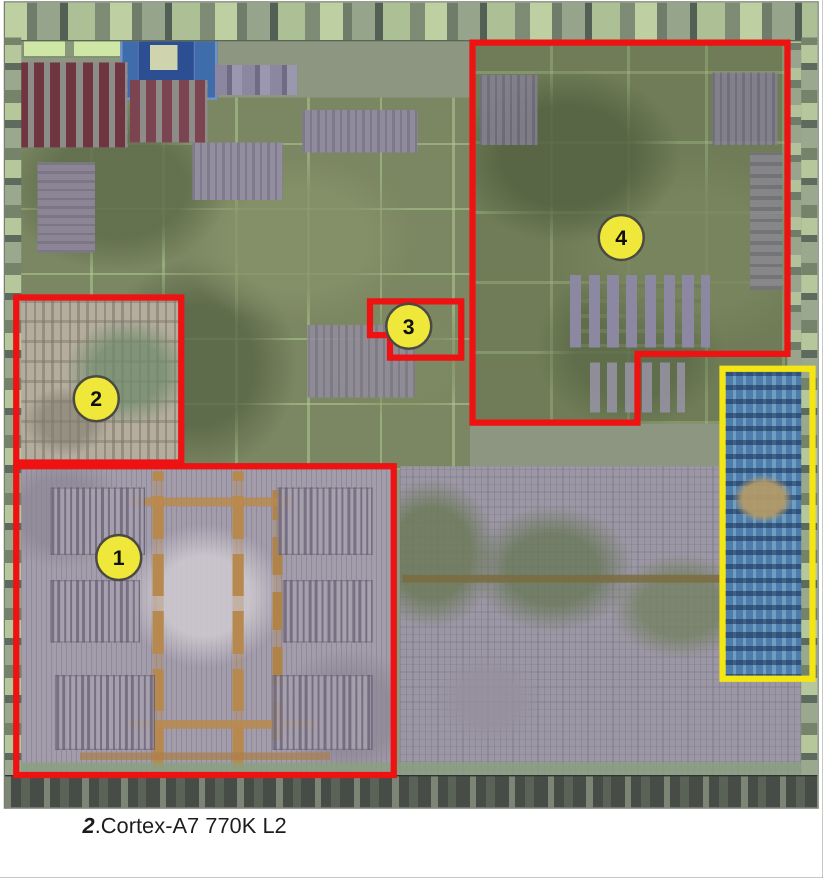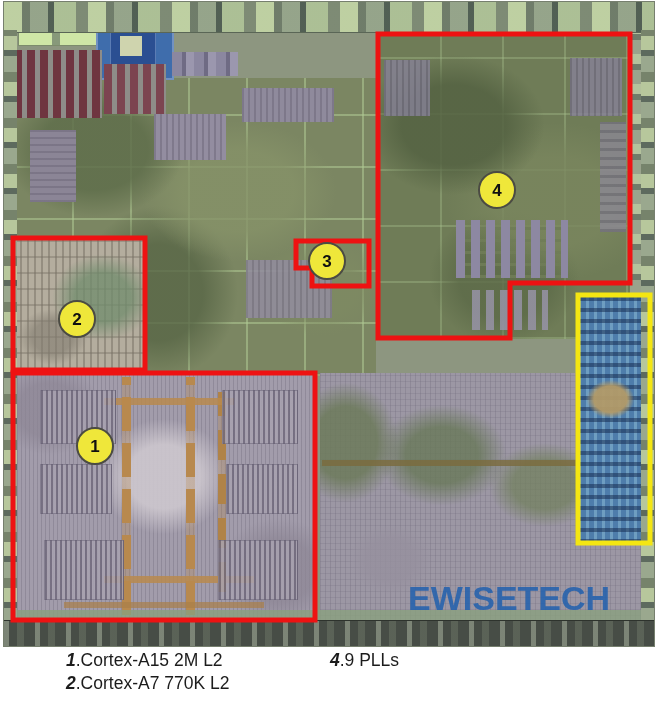--- a/index.html
+++ b/index.html
@@ -75,40 +75,37 @@
   <div class="tx" style="left:116px;top:34px;width:22px;height:20px;background:#cfd4ae;"></div>
   <div class="tx" style="left:10px;top:48px;width:88px;height:68px;background-color:#8e8c88;background-image:repeating-linear-gradient(90deg,#6f3540 0 8px,transparent 8px 13px),repeating-linear-gradient(0deg,rgba(142,140,136,.95) 0 3px,transparent 3px 11px);"></div>
   <div class="tx" style="left:100px;top:62px;width:62px;height:50px;background-color:#8e8c88;background-image:repeating-linear-gradient(90deg,#7c4450 0 8px,transparent 8px 13px),repeating-linear-gradient(0deg,rgba(142,140,136,.95) 0 3px,transparent 3px 11px);"></div>
   <div class="tx" style="left:168px;top:50px;width:66px;height:24px;background:repeating-linear-gradient(90deg,#8b87a0 0 10px,#6f6b84 10px 14px,#9b97ae 14px 22px);"></div>
 
   <div class="tx" style="left:0;top:0;width:650px;height:30px;background-color:#86947c;background-image:repeating-linear-gradient(90deg,rgba(196,214,166,.9) 0 18px,rgba(109,122,104,.9) 18px 26px,rgba(151,166,140,.9) 26px 44px,rgba(76,90,80,.9) 44px 50px,rgba(176,196,152,.9) 50px 72px,rgba(125,138,116,.9) 72px 84px);border-bottom:1px solid #5a6656;"></div>
   <div class="tx" style="left:0;top:28px;width:13px;height:594px;background:repeating-linear-gradient(0deg,#9aa88e 0 16px,#5d6a5e 16px 22px,#b7c79c 22px 36px,#76836b 36px 46px);"></div>
   <div class="tx" style="left:637px;top:28px;width:13px;height:594px;background:repeating-linear-gradient(0deg,#9aa88e 0 16px,#5d6a5e 16px 22px,#b7c79c 22px 36px,#76836b 36px 46px);"></div>
   <div class="tx" style="left:0;top:618px;width:650px;height:26px;background-color:#474d46;background-image:repeating-linear-gradient(90deg,rgba(168,178,158,.55) 0 5px,transparent 5px 13px,rgba(120,130,112,.4) 13px 20px,transparent 20px 31px);border-top:1px solid #2e332d;"></div>
 
-  <div class="watermark">EWISETECH</div>
 
   <svg class="annot" viewBox="0 0 650 644">
       <rect x="9" y="371" width="302" height="247" fill="none" stroke="#ee1212" stroke-width="5"></rect>
       <rect x="9" y="236" width="132" height="132" fill="none" stroke="#ee1212" stroke-width="5"></rect>
       <polygon points="292,239 365,239 365,284 308,284 308,266 292,266" fill="none" stroke="#ee1212" stroke-width="5"></polygon>
       <polygon points="374,32 626,32 626,281 506,281 506,336 374,336" fill="none" stroke="#ee1212" stroke-width="5"></polygon>
       <rect x="574" y="293" width="72" height="248" fill="none" stroke="#f4e612" stroke-width="5"></rect>
       <circle cx="91" cy="444" r="18" fill="#efe73a" stroke="#4b4b43" stroke-width="2"></circle>
       <text x="91" y="450" text-anchor="middle" class="marker-num">1</text>
       <circle cx="73" cy="317" r="18" fill="#efe73a" stroke="#4b4b43" stroke-width="2"></circle>
       <text x="73" y="323" text-anchor="middle" class="marker-num">2</text>
       <circle cx="323" cy="259" r="18" fill="#efe73a" stroke="#4b4b43" stroke-width="2"></circle>
       <text x="323" y="265" text-anchor="middle" class="marker-num">3</text>
       <circle cx="493" cy="188" r="18" fill="#efe73a" stroke="#4b4b43" stroke-width="2"></circle>
       <text x="493" y="194" text-anchor="middle" class="marker-num">4</text>
     </svg>
 </div>
 
 <div>
   <div class="legend-col" style="left:66px">
-    <div><span class="legend-num">1</span><span>.Cortex-A15 2M L2</span></div>
     <div><span class="legend-num">2</span><span>.Cortex-A7 770K L2</span></div>
   </div>
   <div class="legend-col" style="left:330px">
-    <div><span class="legend-num">4</span><span>.9 PLLs</span></div>
   </div>
 </div>
 
 </body></html>

